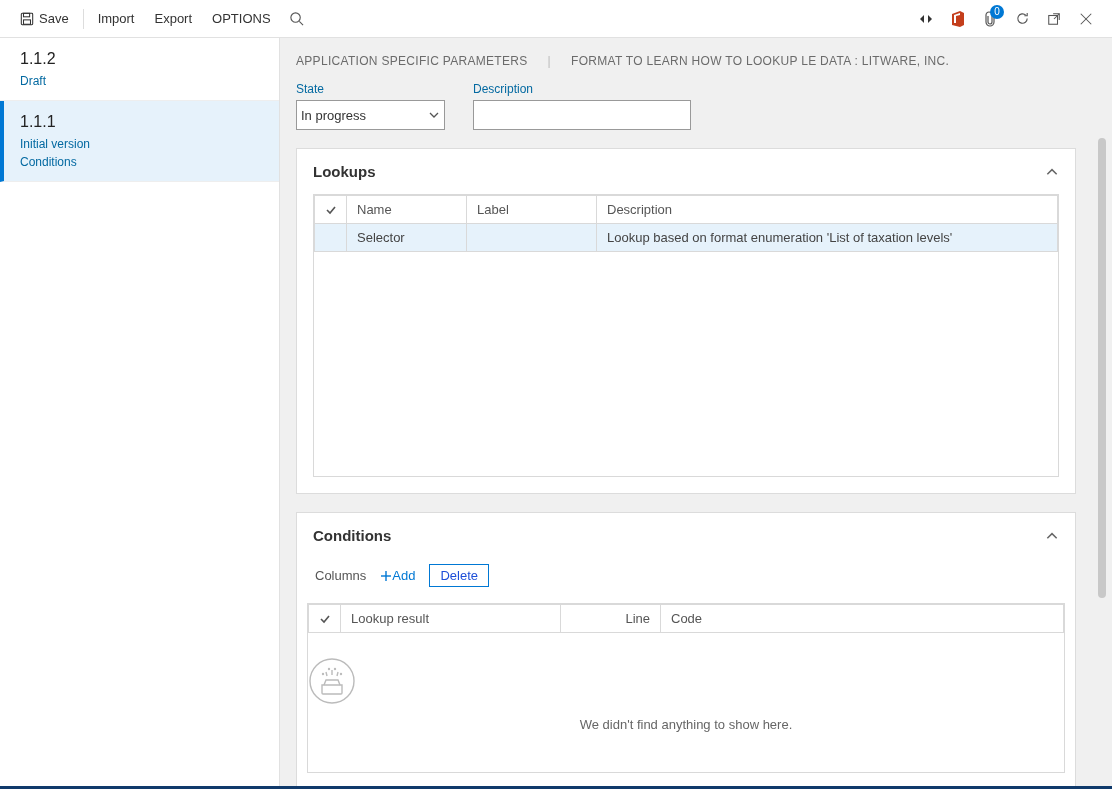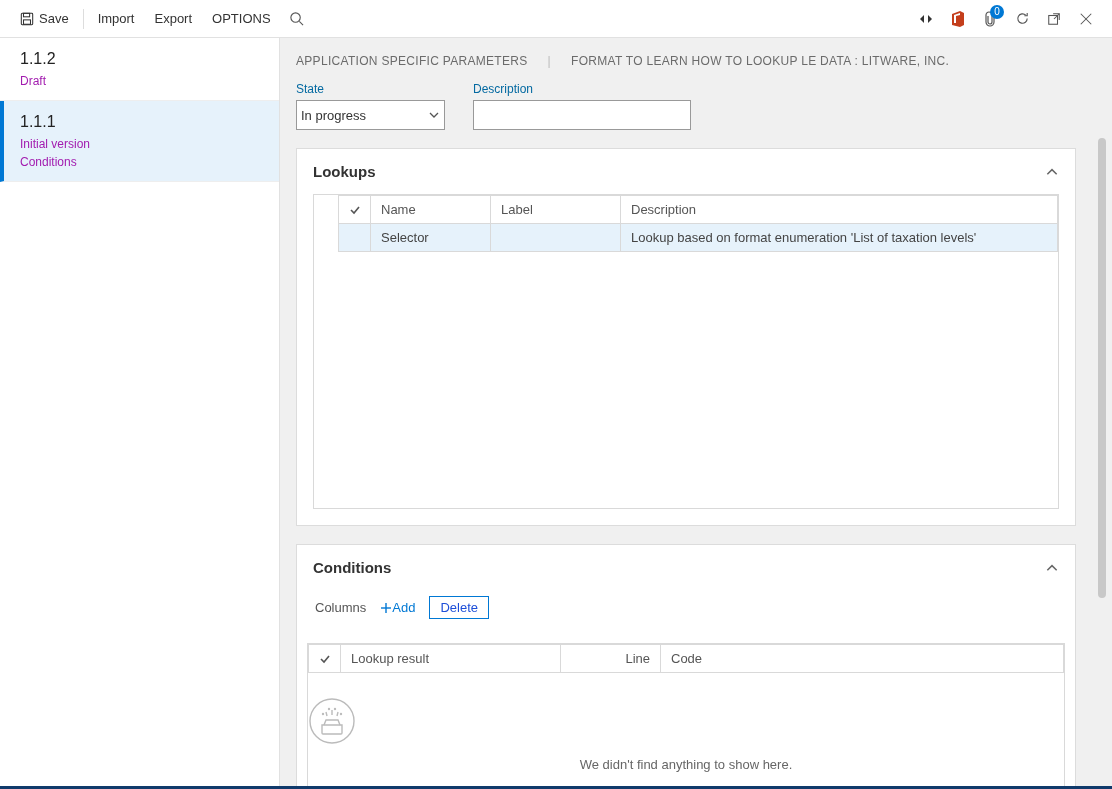--- a/index.html
+++ b/index.html
@@ -12,21 +12,21 @@
   .cmdbar .iconbtn { width:32px; height:32px; display:flex; align-items:center; justify-content:center; cursor:pointer; color:#555;}
   
   .badge-wrap{position:relative;}
   .badge{position:absolute;top:2px;right:2px;background:#0078d4;color:#fff;border-radius:10px;font-size:10px;min-width:14px;height:14px;display:flex;align-items:center;justify-content:center;padding:0 3px;}
   
   .body { display:flex; height:calc(789px - 38px); }
   .sidebar { width:280px; border-right:1px solid #e1e1e1; background:#fff; }
   .ver-item { padding:12px 20px 10px 20px; border-bottom:1px solid #eee; cursor:pointer; }
   .ver-item.selected { background:#e6f2fb; border-left:4px solid #0078d4; padding-left:16px;}
   .ver-title { font-size:16px; margin-bottom:4px; color:#222;}
-  .ver-line  { font-size:12px; color:#a21caf; line-height:1.5; }
+  .ver-line  { font-size:12px; color:#0369a1; line-height:1.5; }
   .main { flex:1; background:#f0f0f0; position:relative; overflow:hidden;}
   .main-inner{padding:16px 36px 0 16px; height:100%; overflow:auto;}
   
   .crumbs { color:#6b6b6b; font-size:12px; letter-spacing:.3px; margin-bottom:14px; display:flex; gap:20px; align-items:center;}
   .crumbs .pipe{color:#bbb;}
   
   .formrow{display:flex;gap:28px;margin-bottom:18px;}
   .field label{font-size:12px;color:#0369a1;display:block;margin-bottom:4px;}
   .select{width:149px;height:30px;border:1px solid #999;background:#fff;display:flex;align-items:center;justify-content:space-between;padding:0 4px;cursor:pointer;}
   .select svg{color:#555;}
@@ -34,31 +34,31 @@
   
   .card{background:#fff;border:1px solid #dcdcdc;margin-bottom:18px;}
   .card-header{display:flex;align-items:center;justify-content:space-between;padding:14px 16px;font-size:15px;font-weight:600;color:#333;cursor:pointer;}
   .card-header .chev{color:#666;cursor:pointer;}
   .card-body{padding:0 16px 16px 16px;}
   
   table.lookups{width:100%;border-collapse:collapse;table-layout:fixed;}
   table.lookups th,table.lookups td{border:1px solid #d9d9d9;padding:6px 10px;text-align:left;font-weight:normal;color:#444;font-size:13px;}
   table.lookups th{background:#fff;color:#555;}
   table.lookups tr.selected td{background:#e6f2fb;}
-  .lookups-box{border:1px solid #d9d9d9;height:315px;overflow:auto;padding-left:24px;}
+  .lookups-box{border:1px solid #d9d9d9;height:283px;overflow:auto;}
   .lookups-box table{border:none;}
   .lookups-box th,.lookups-box td{border-top:none;}
   col.chk{width:32px;} col.cname{width:120px;} col.clabel{width:130px;}
   .chkcell{ text-align:center !important;}
   
   .cond-toolbar{display:flex;align-items:center;gap:14px;padding:6px 10px 12px 18px;}
   .cond-toolbar .txt{color:#555;}
   .cond-toolbar .add{color:#0078d4;display:flex;align-items:center;gap:0;cursor:pointer;}
   .cond-toolbar .del{color:#1d4ed8;border:1px solid #0078d4;padding:3px 10px;cursor:pointer;}
-  .cond-table-wrap{border:1px solid #d9d9d9;margin:12px 10px;}
+  .cond-table-wrap{border:1px solid #d9d9d9;margin:4px 10px;}
   table.cond{width:100%;border-collapse:collapse;table-layout:fixed;}
   table.cond th{border:1px solid #d9d9d9;padding:6px 10px;font-weight:normal;color:#555;font-size:13px;text-align:left;}
   table.cond th.right{text-align:right;}
   col.chk2{width:32px;} col.cresult{width:220px;} col.cline{width:100px;}
   .empty{padding:24px 0 40px 0;text-align:center;color:#666;}
   .empty .msg{font-size:13px;margin-top:12px;}
   
   .vscroll{position:absolute;right:6px;top:100px;width:8px;height:460px;background:#c8c8c8;border-radius:4px;}
   
   .bottom-line{position:absolute;left:0;right:0;bottom:0;height:3px;background:#103a6b;}

